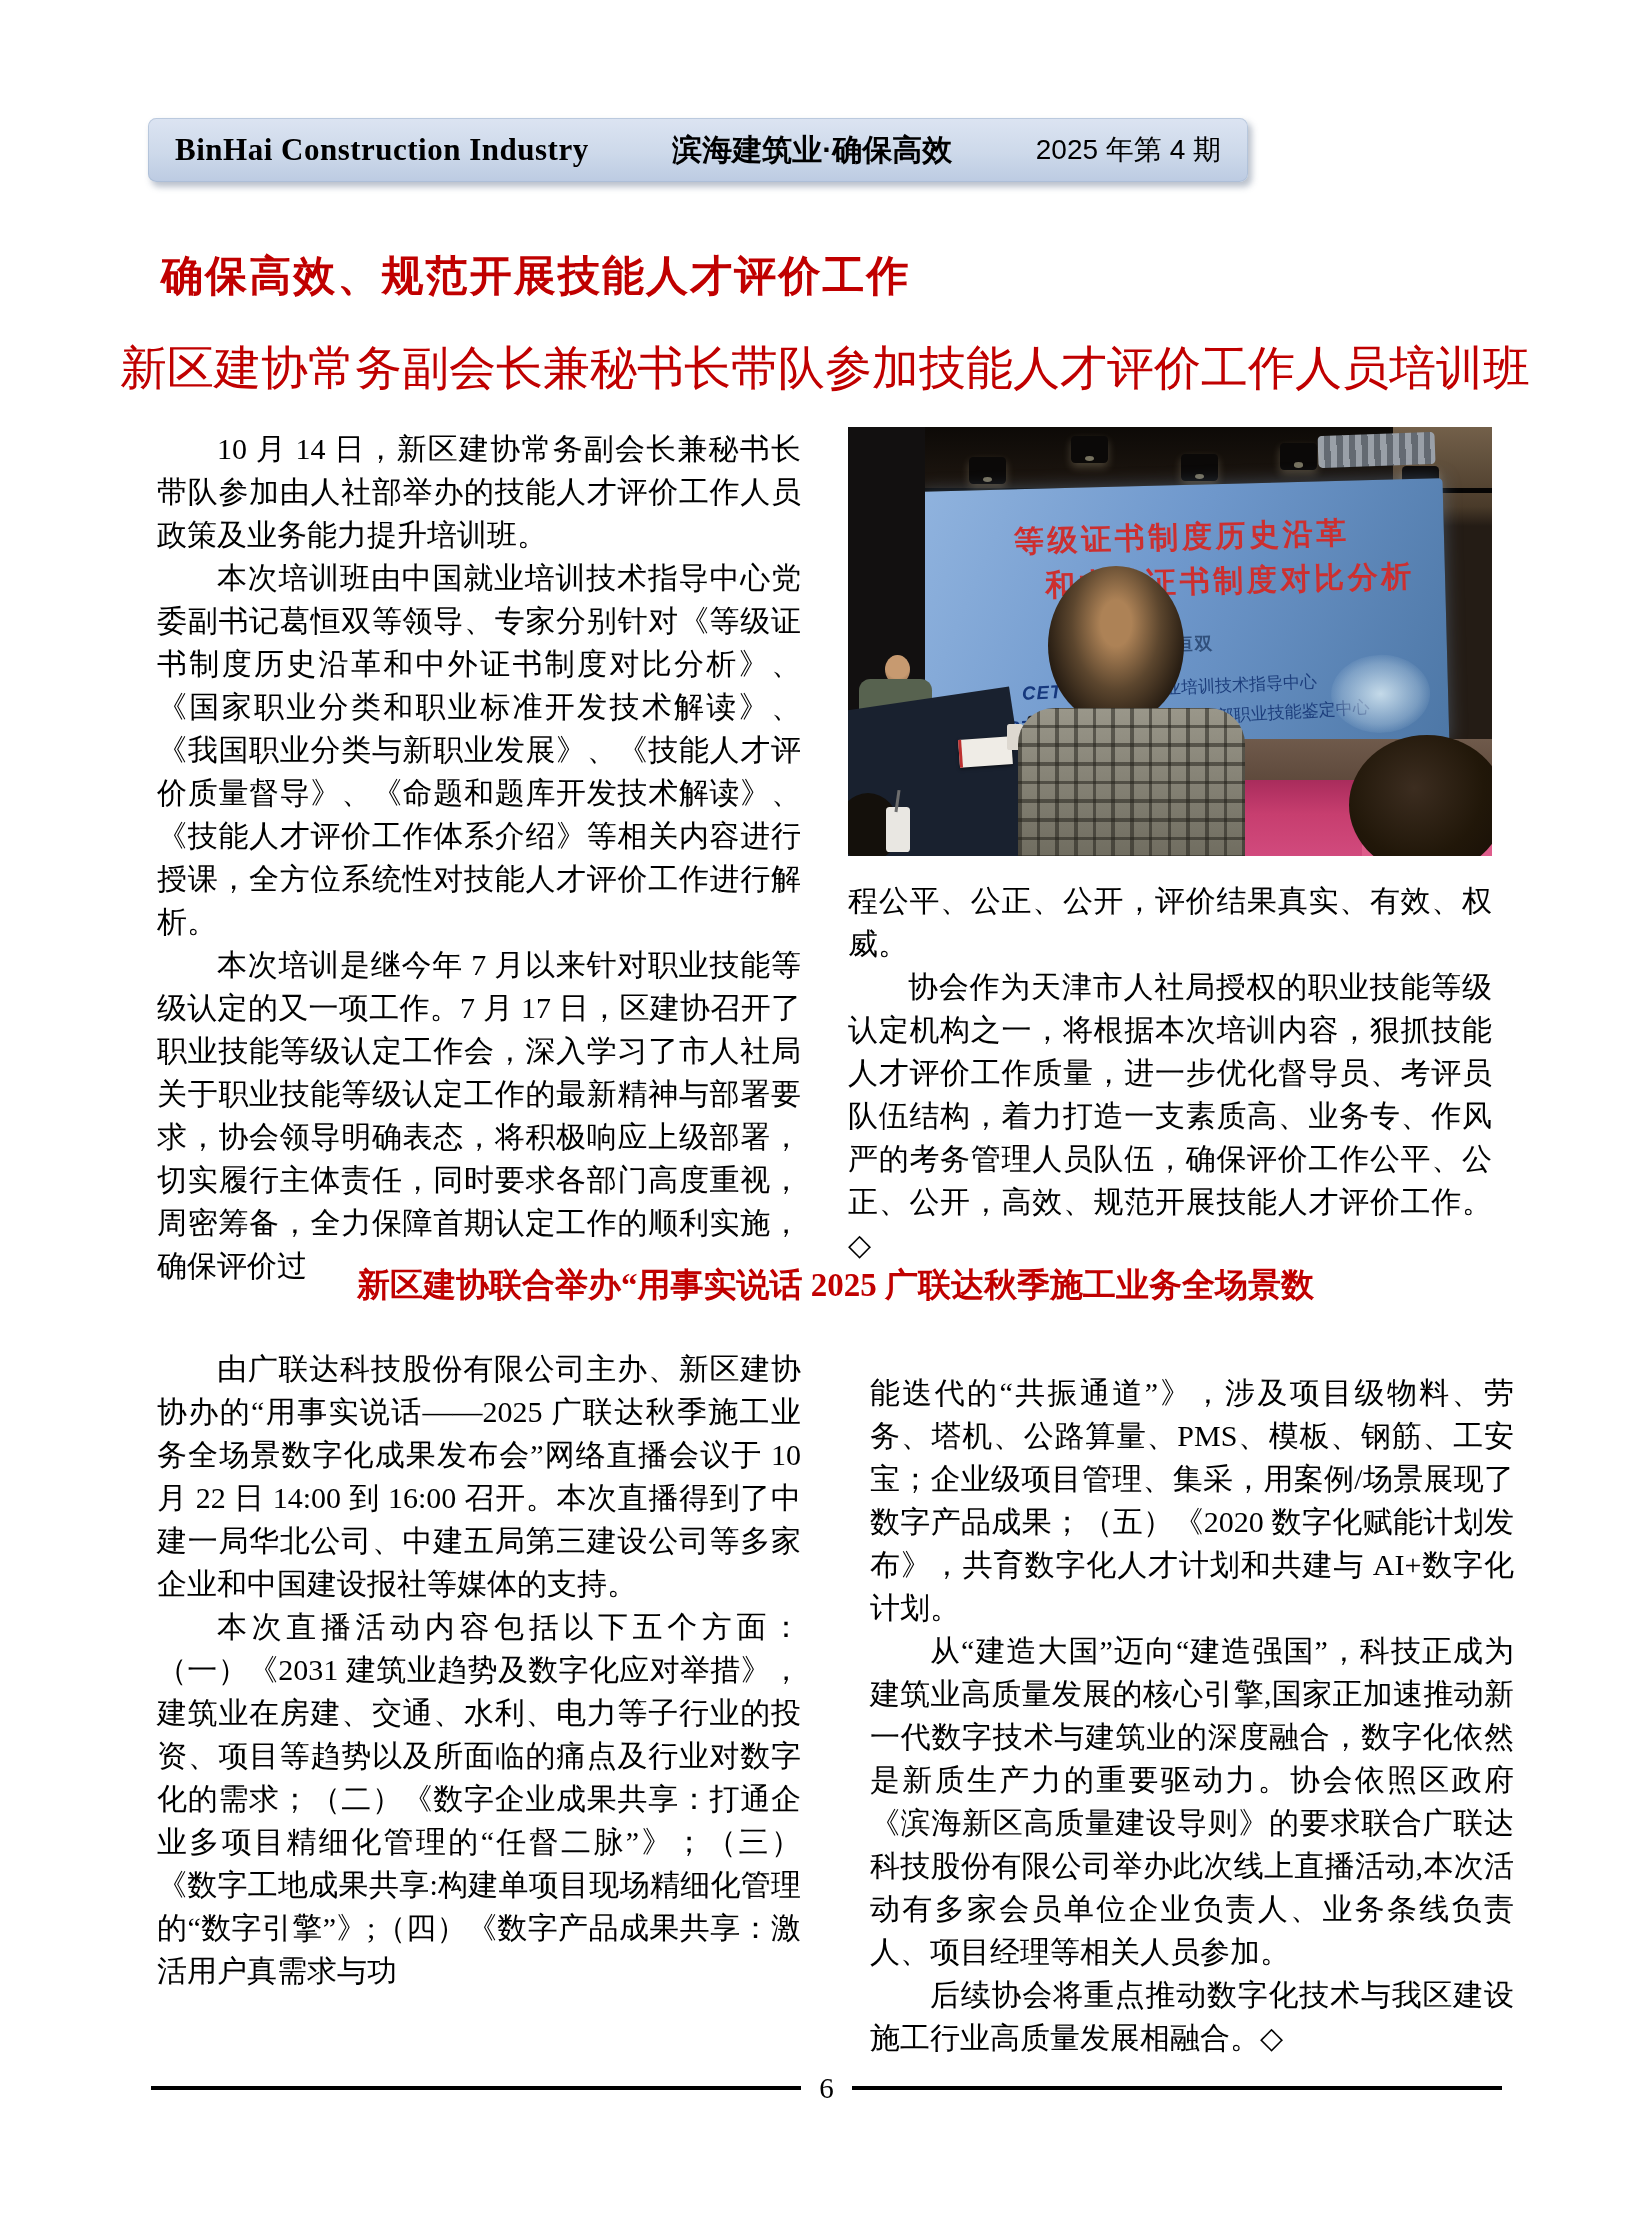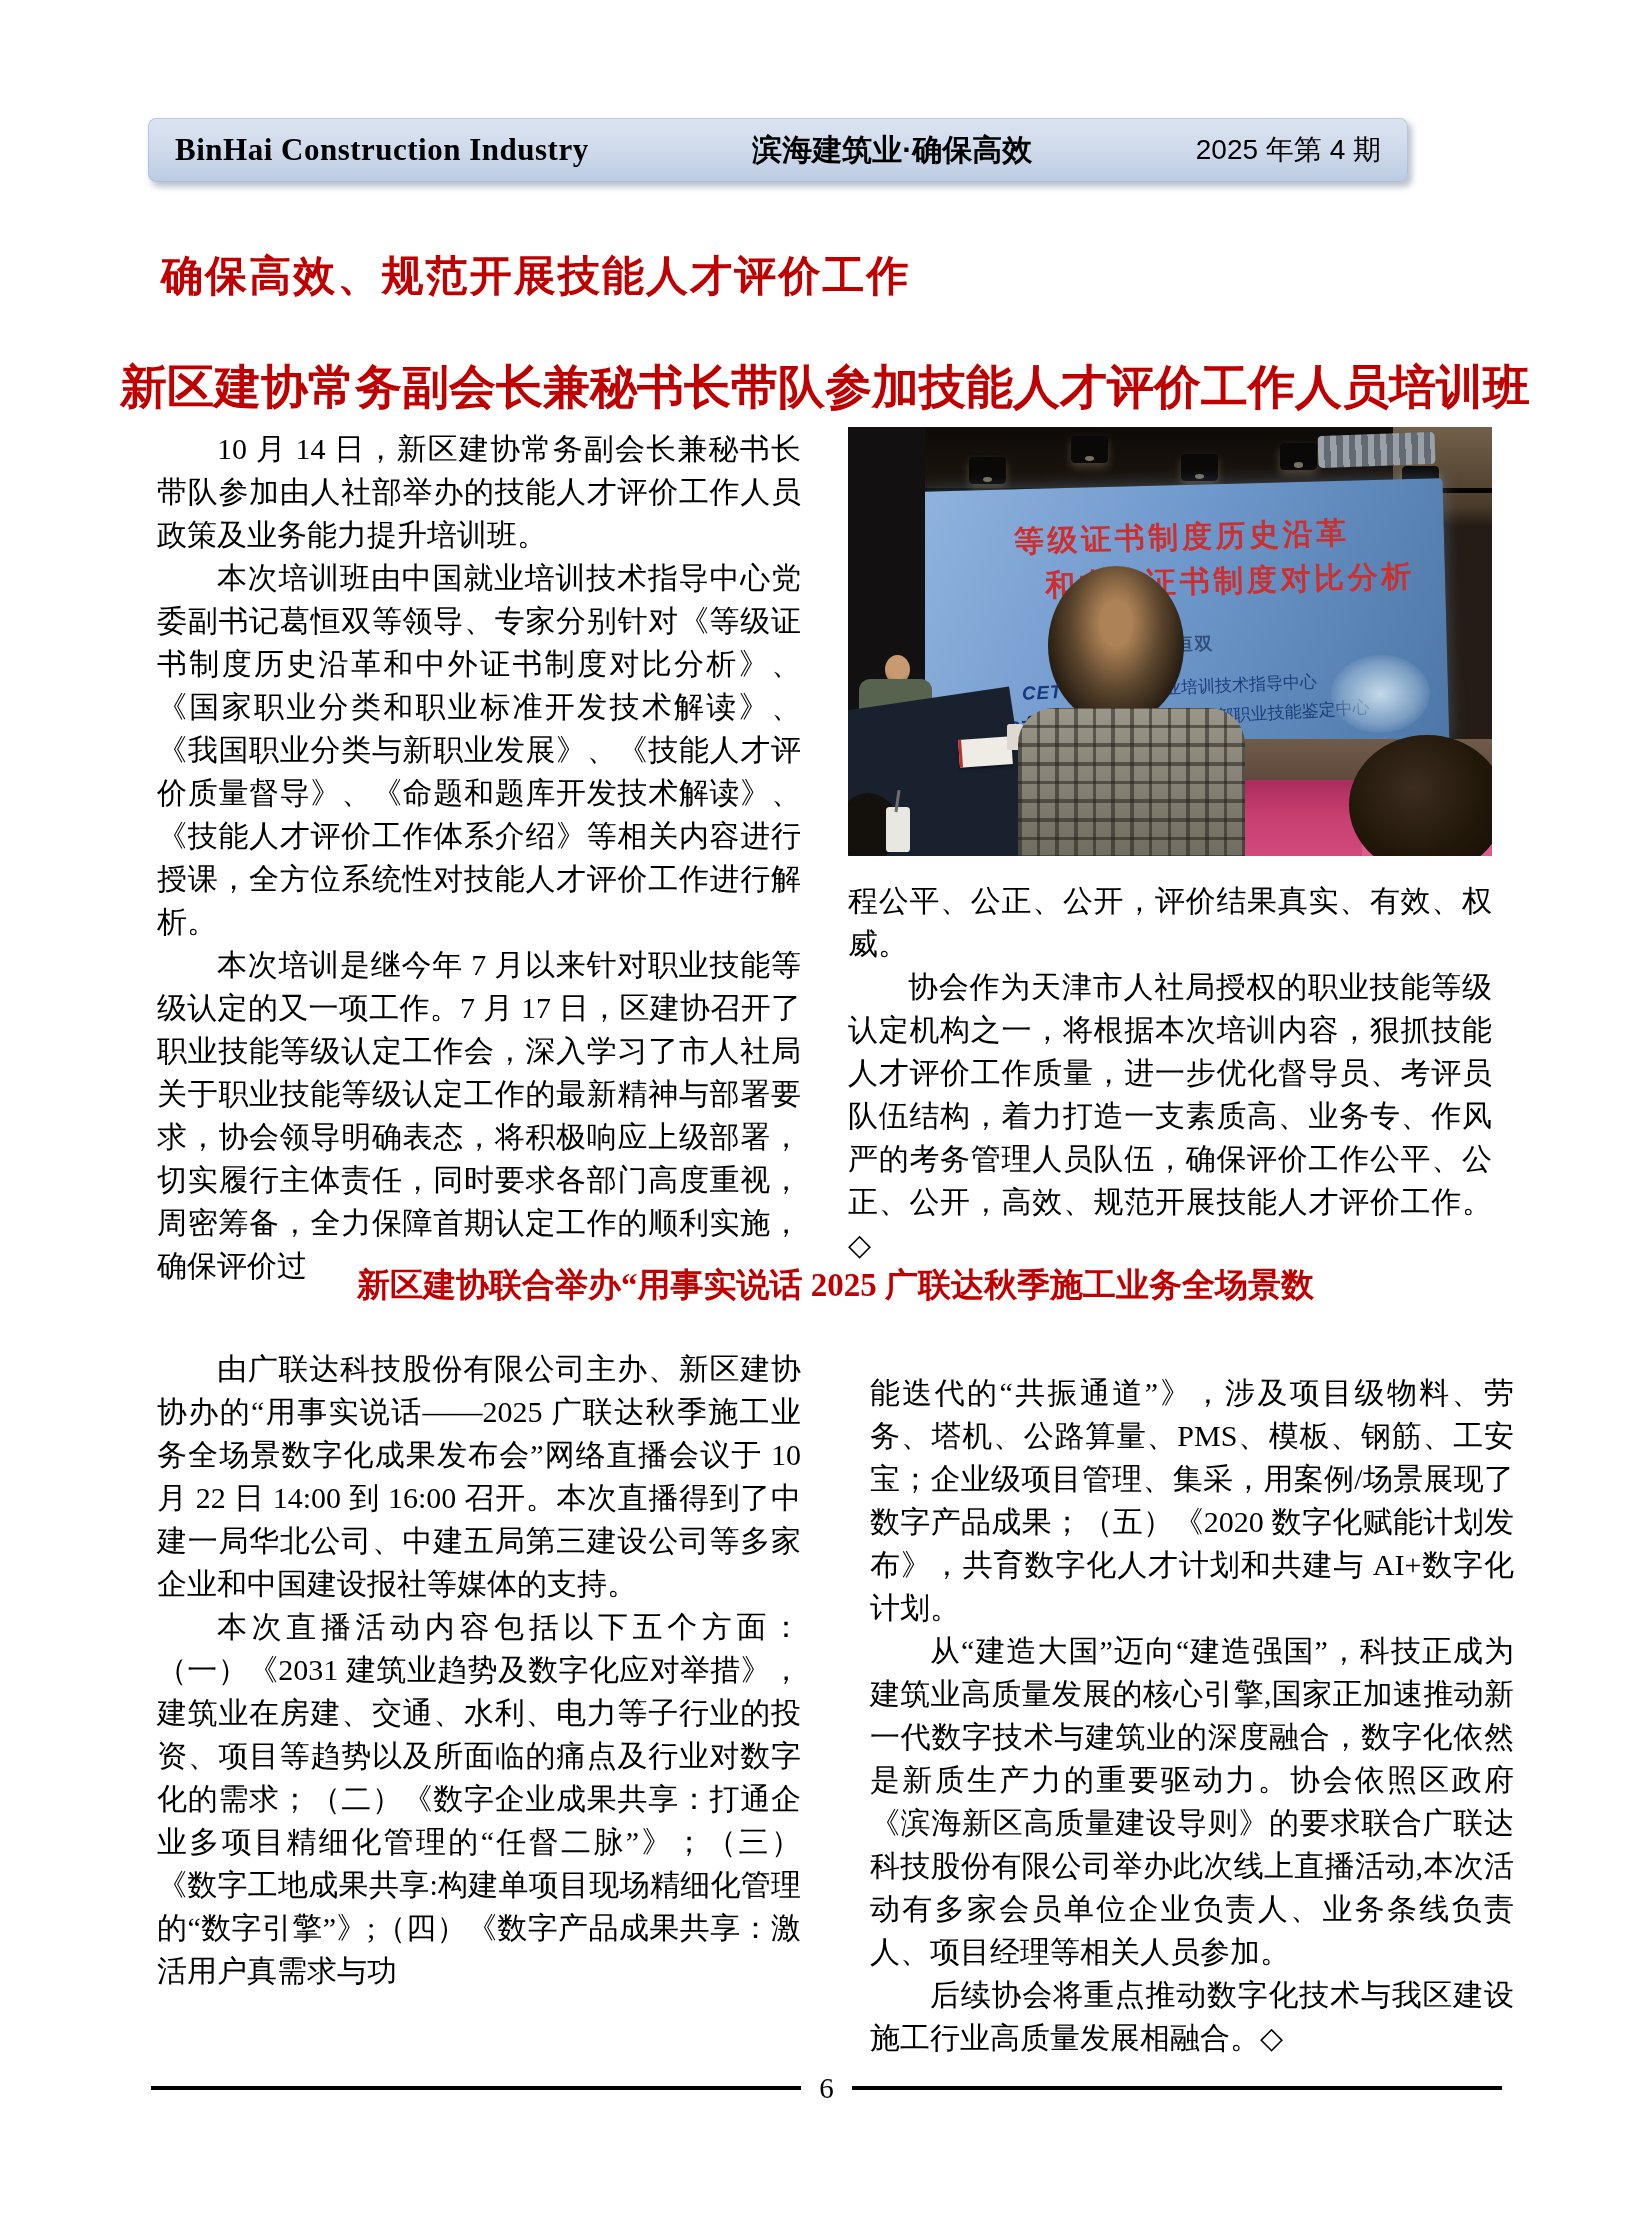--- a/index.html
+++ b/index.html
@@ -3,38 +3,38 @@
 <meta charset="utf-8">
 <style>
   html,body{margin:0;padding:0;}
   body{
     width:1650px;height:2239px;position:relative;background:#ffffff;
     font-family:"Liberation Serif","DejaVu Serif",serif;color:#000;
     overflow:hidden;
   }
   
   .masthead{
-    position:absolute;left:148px;top:118px;width:1260px;height:64px;
+    position:absolute;left:148px;top:118px;width:1100px;height:64px;
     border-radius:8.3px;
     background:linear-gradient(180deg,#dce4f2 0%,#cdd9ea 55%,#bccbe2 100%);
     box-shadow:3.1px 4.7px 6.2px rgba(105,120,145,.45), inset 0 0 0 1px rgba(160,180,205,.55);
     display:flex;align-items:center;justify-content:space-between;
     padding:0 27px;box-sizing:border-box;
   }
   .mh-left{font-weight:700;font-size:31px;letter-spacing:0.5px;}
   .mh-center{font-family:"Liberation Sans","DejaVu Sans",sans-serif;font-weight:700;font-size:30px;}
   .mh-right{font-family:"Liberation Sans","DejaVu Sans",sans-serif;font-weight:500;font-size:28px;}
   
   .kicker{
     position:absolute;left:161px;top:248px;
     font-size:42px;font-weight:600;color:#c00000;letter-spacing:2.1px;white-space:nowrap;
   }
   .a1-title{
-    position:absolute;left:78px;top:356px;width:1494px;margin:0;
-    text-align:center;font-size:47px;font-weight:700;color:#c00000;white-space:nowrap;
+    position:absolute;left:78px;top:337px;width:1494px;margin:0;
+    text-align:center;font-size:47px;font-weight:400;color:#c00000;white-space:nowrap;
   }
   
   .a1-cols{
     position:absolute;left:157px;top:427px;width:1357px;
     display:flex;gap:47px;
   }
   .col{width:644px;}
   .body-text{
     margin:0;font-size:30px;line-height:43px;text-align:justify;
     text-indent:60px;word-break:break-all;

